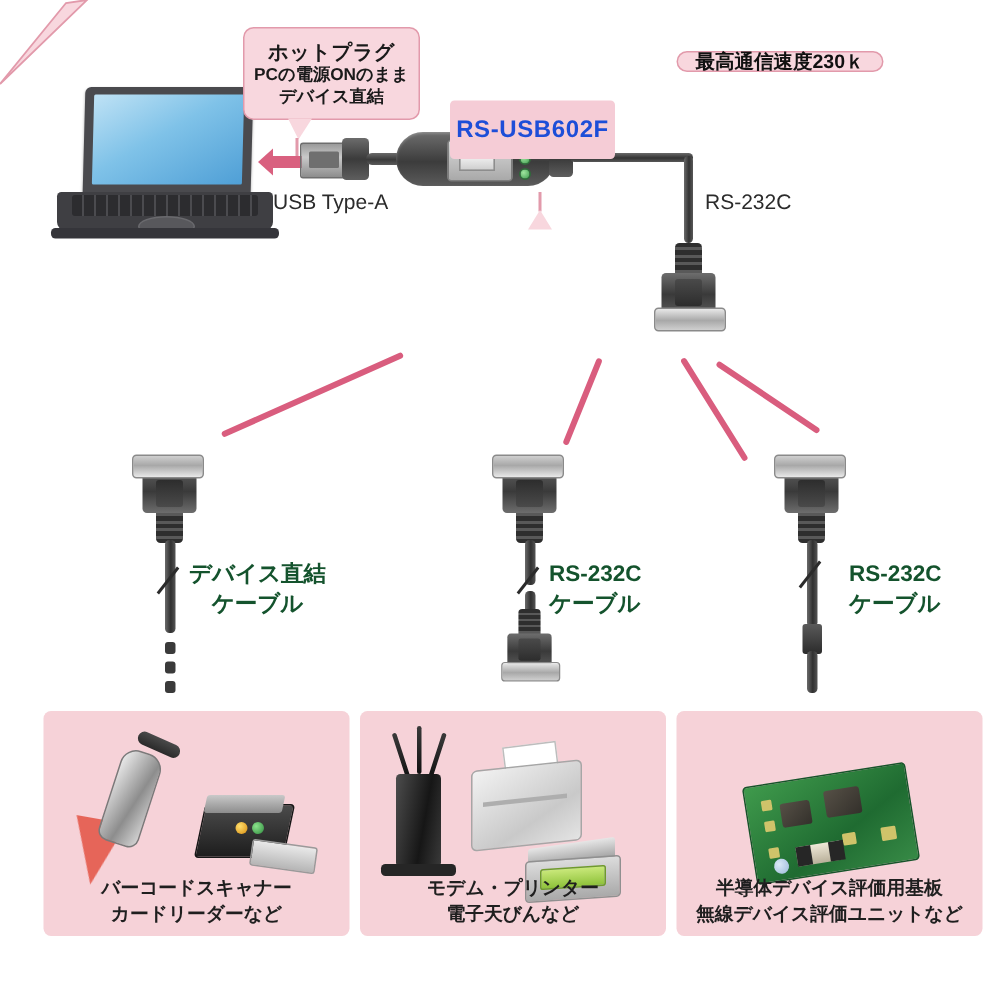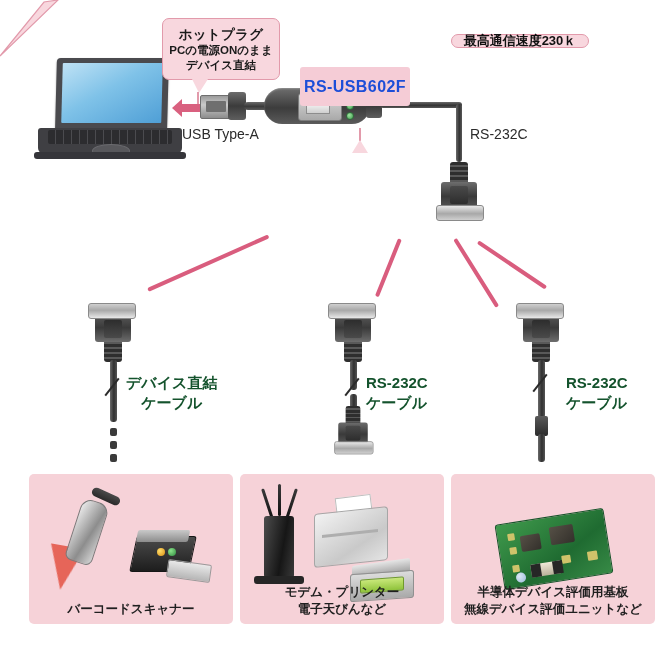--- a/index.html
+++ b/index.html
@@ -377,20 +377,21 @@
     <div id="beam" class="art"></div>
     <div id="scanbody" class="art"></div>
     <div id="scanhandle" class="art"></div>
     <div id="reader" class="art"></div>
     <div id="readertop" class="art"></div>
     <div id="rled1" class="art"></div>
     <div id="rled2" class="art"></div>
     <div id="card" class="art"></div>
     <div class="cap">
       <div>バーコードスキャナー</div>
+      <div>カードリーダーなど</div>
     </div>
   </div>
 
   
   <div id="panel2" class="panel">
     <div id="ant1" class="ant"></div>
     <div id="ant2" class="ant"></div>
     <div id="ant3" class="ant"></div>
     <div id="router" class="art"></div>
     <div id="routerfoot" class="art"></div>

